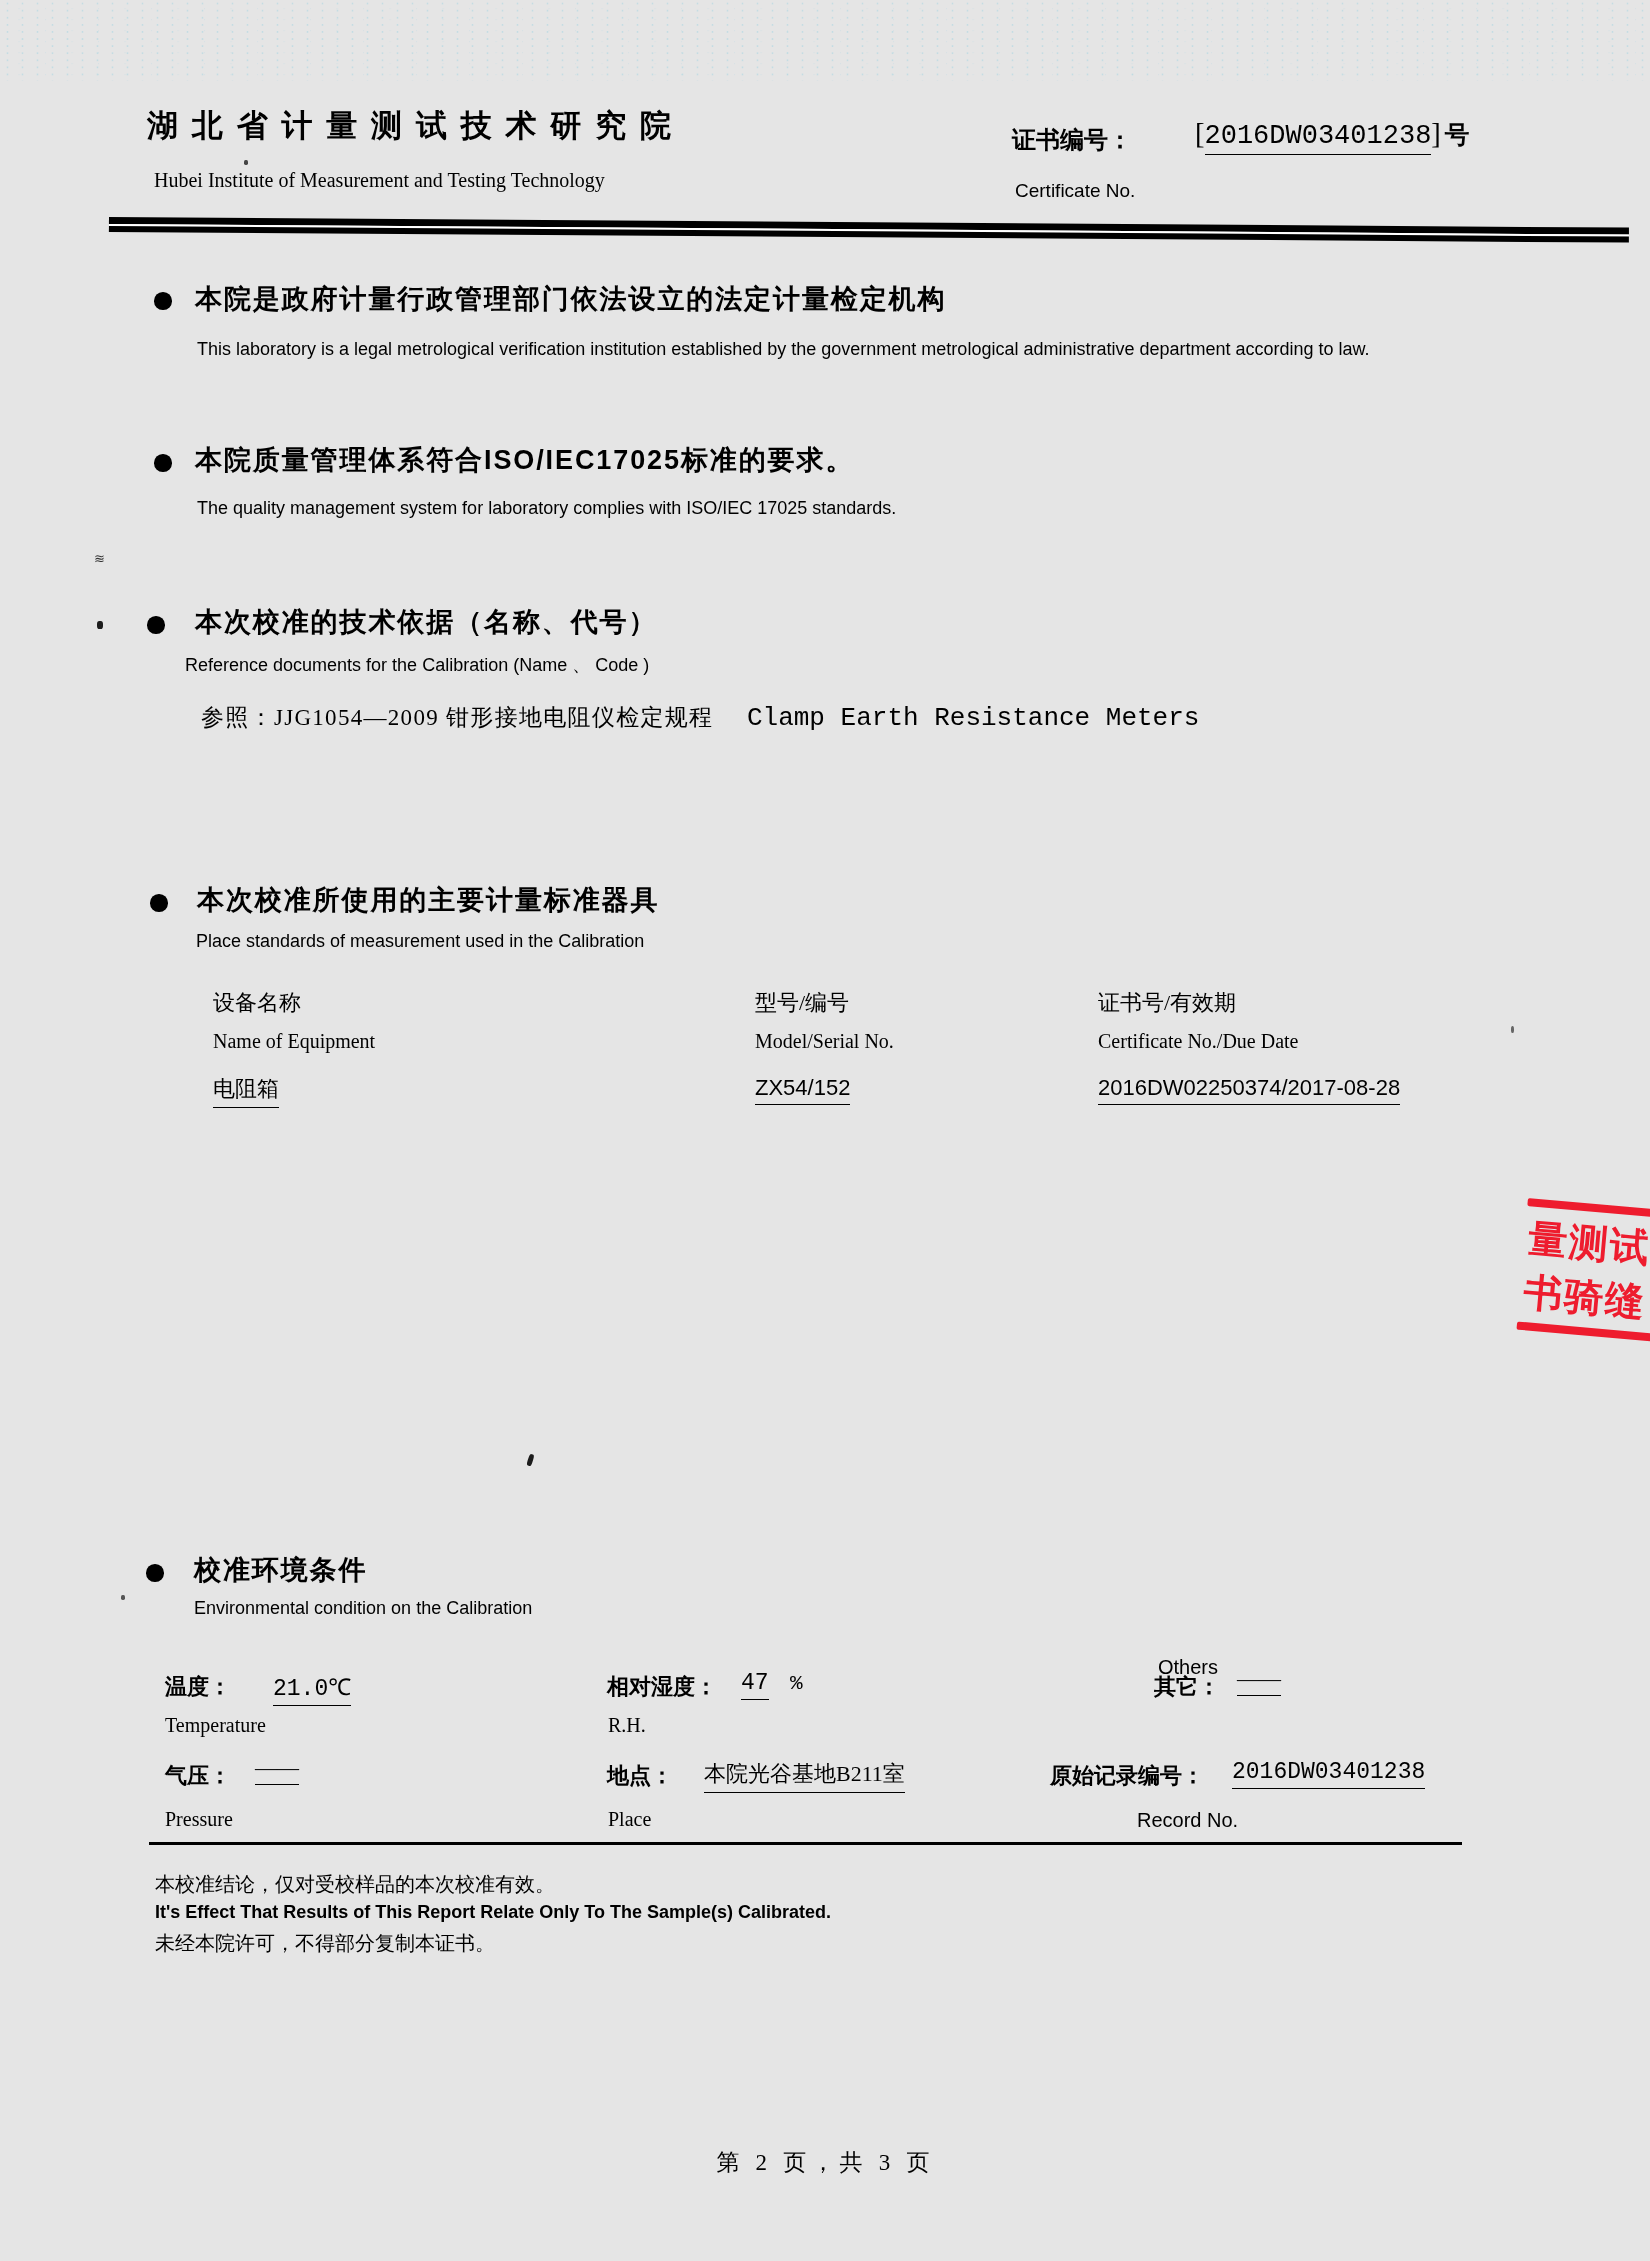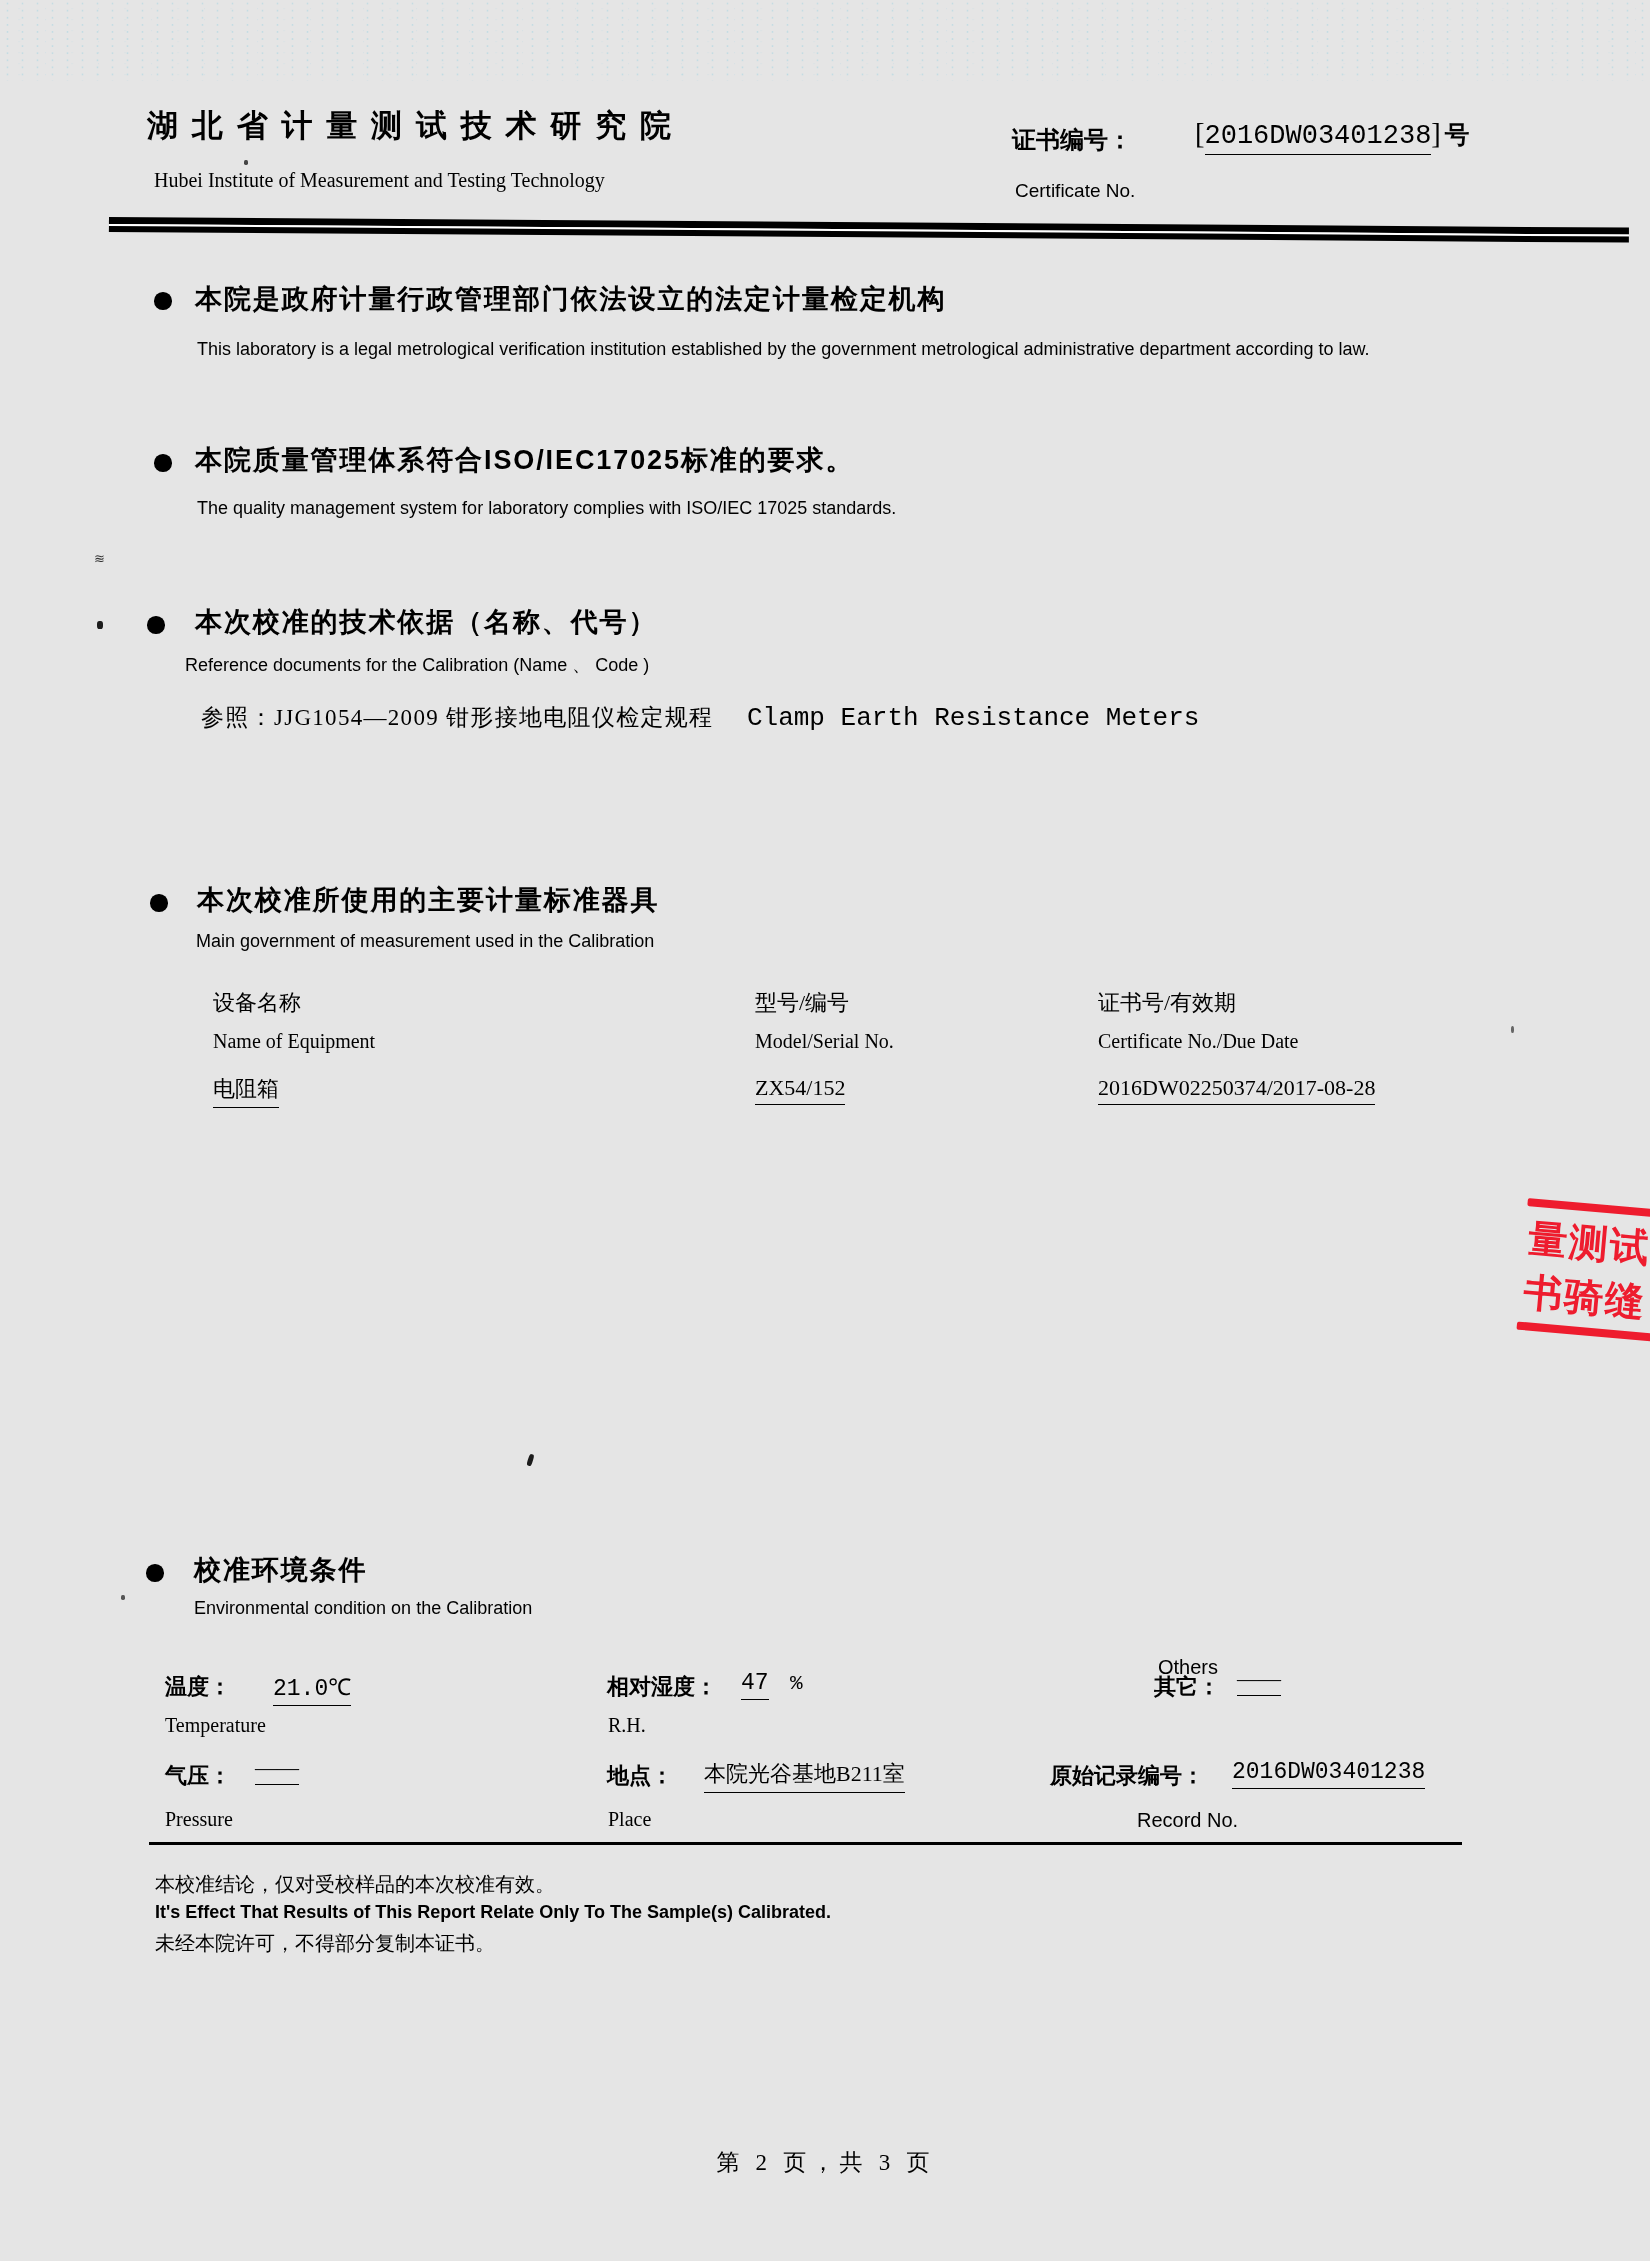--- a/index.html
+++ b/index.html
@@ -20,21 +20,21 @@
   .bullet-dot{
     width:17.5px;height:17.5px;border-radius:50%;background:#000;
   }
   .sec-cn{font-family:"Liberation Sans",sans-serif;font-weight:bold;font-size:27px;letter-spacing:1.9px;white-space:nowrap;}
   .rule-wrap{transform:rotate(0.4deg);transform-origin:left top;}
   .rule-bar1{height:6.5px;background:#000;}
   .rule-gap{height:2.6px;background:#fff;}
   .rule-bar2{height:5.8px;background:#000;}
   .tbl-cn{font-size:22px;white-space:nowrap;}
   .tbl-en{font-size:20px;white-space:nowrap;}
-  .tbl-val{font-family:Liberation Serif, serif;font-size:22px;white-space:nowrap;}
+  .tbl-val{font-family:Liberation Sans, sans-serif;font-size:22px;white-space:nowrap;}
   .env-label-cn{font-size:22px;font-weight:600;white-space:nowrap;}
   .env-label-en{font-size:20px;white-space:nowrap;}
   .env-val{font-family:"Liberation Mono",monospace;font-size:23px;white-space:nowrap;}
   .env-val-cjk{font-family:"Liberation Serif",serif;font-size:22px;white-space:nowrap;}
   .note-cn{font-size:20px;white-space:nowrap;}
   .note-en{font-family:"Liberation Sans",sans-serif;font-weight:600;font-size:18px;white-space:nowrap;}
   .stamp{
     transform:rotate(5deg);transform-origin:left top;
     font-family:"Liberation Serif",serif;font-weight:bold;
   }
@@ -83,21 +83,21 @@
   <div class="abs bullet-dot" style="left:147px;top:616px;"></div>
   <div class="abs sec-cn" style="left:195px;top:604px;">本次校准的技术依据（名称、代号）</div>
   <div class="abs sans" style="left:185px;top:653px;font-size:18px;white-space:nowrap;">Reference documents for the Calibration (Name 、 Code )</div>
   <div class="abs" style="left:201px;top:702px;white-space:nowrap;">
     <span class="serif" style="font-size:23px;letter-spacing:1.3px;">参照：JJG1054—2009 钳形接地电阻仪检定规程</span>
     <span class="mono" style="font-size:26px;margin-left:31px;">Clamp Earth Resistance Meters</span>
   </div>
 
   <div class="abs bullet-dot" style="left:150px;top:894px;"></div>
   <div class="abs sec-cn" style="left:197px;top:882px;">本次校准所使用的主要计量标准器具</div>
-  <div class="abs sans" style="left:196px;top:931px;font-size:18px;white-space:nowrap;">Main government of measurement used in the Calibration</div>
+  <div class="abs sans" style="left:196px;top:931px;font-size:18px;white-space:nowrap;">Place standards of measurement used in the Calibration</div>
 
   <div>
 
     <div class="abs tbl-cn" style="left:213px;top:988px;">设备名称</div>
     <div class="abs tbl-en" style="left:213px;top:1030px;">Name of Equipment</div>
     <div class="abs env-val-cjk u" style="left:213px;top:1074px;">电阻箱</div>
 
     <div class="abs tbl-cn" style="left:755px;top:988px;">型号/编号</div>
     <div class="abs tbl-en" style="left:755px;top:1030px;">Model/Serial No.</div>
     <div class="abs tbl-val u" style="left:755px;top:1075px;">ZX54/152</div>

